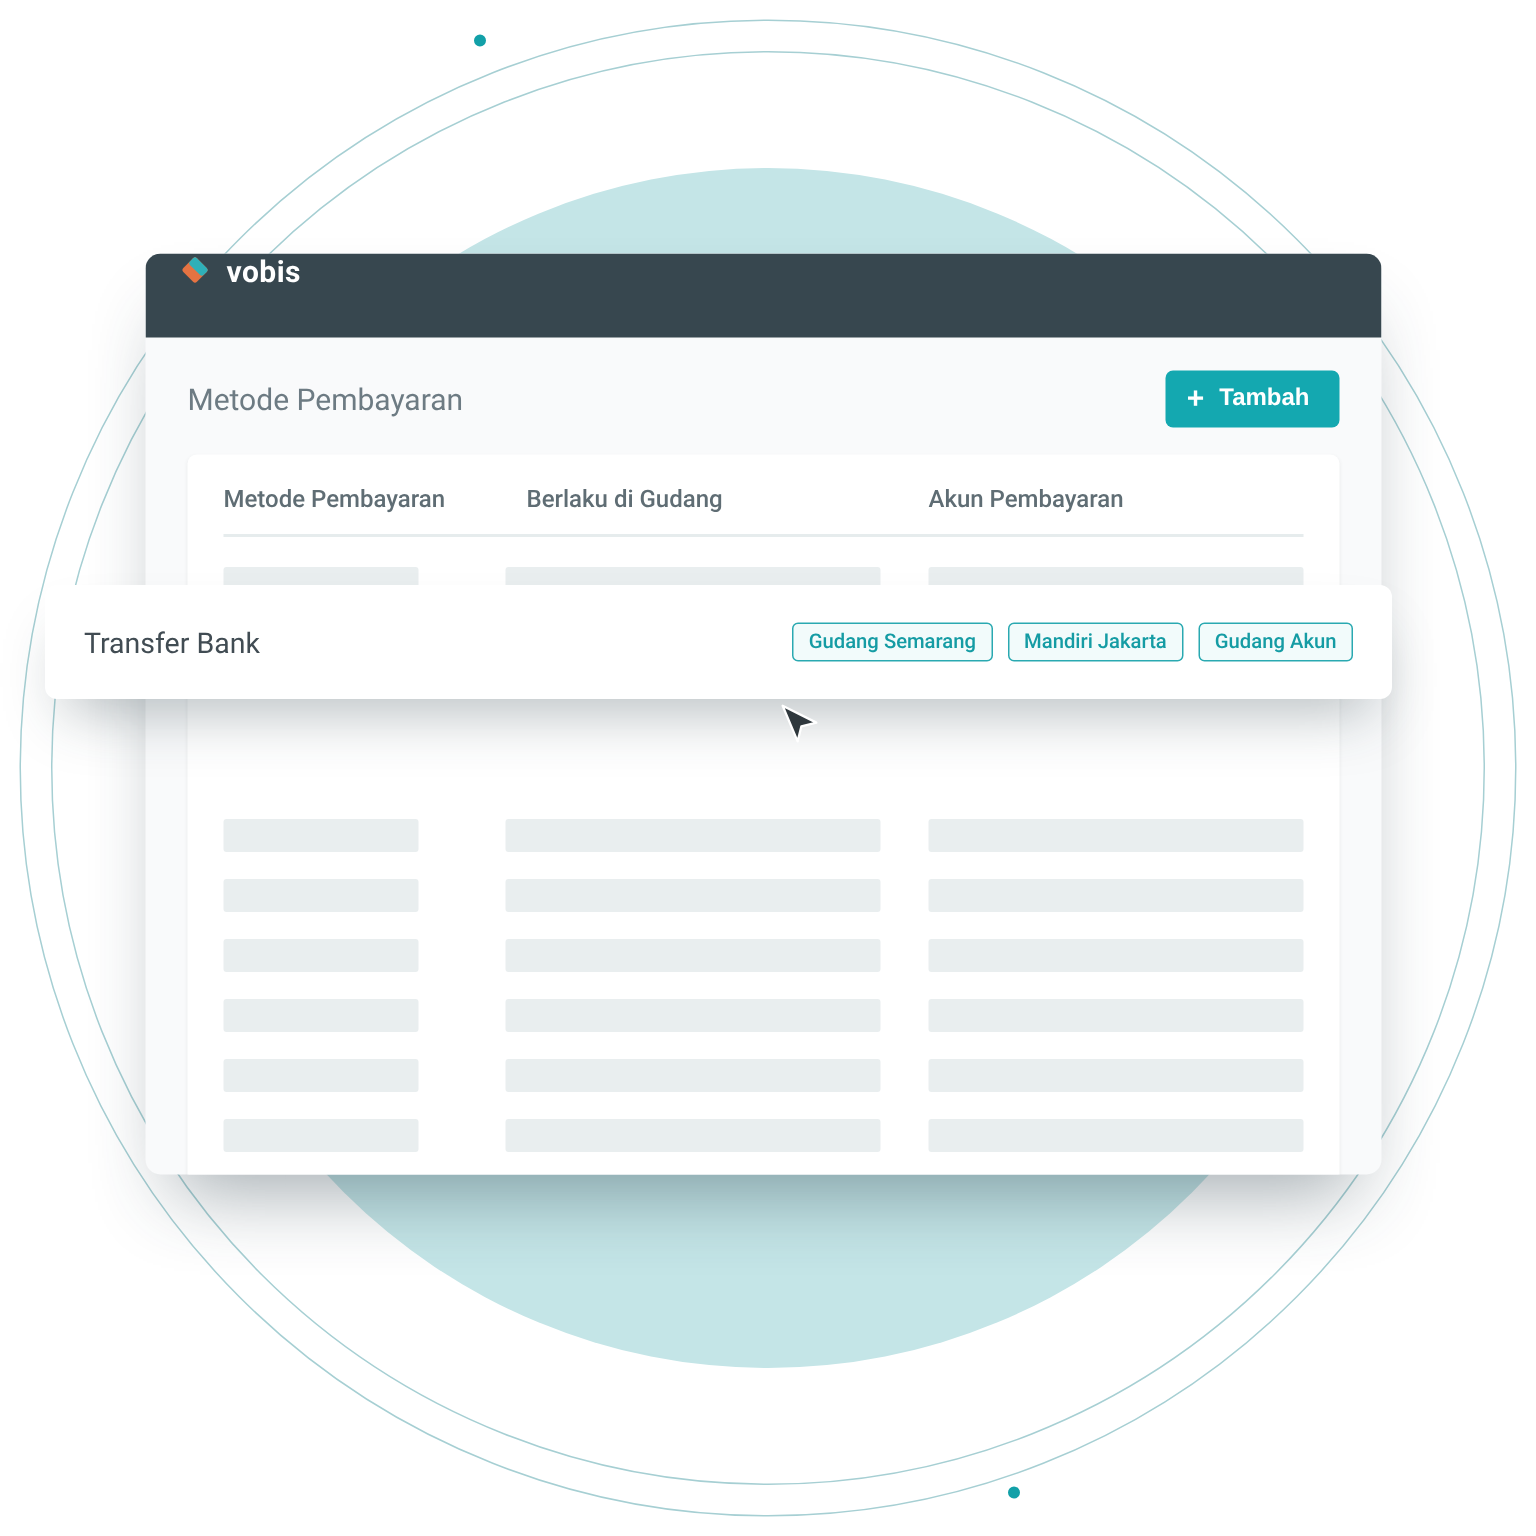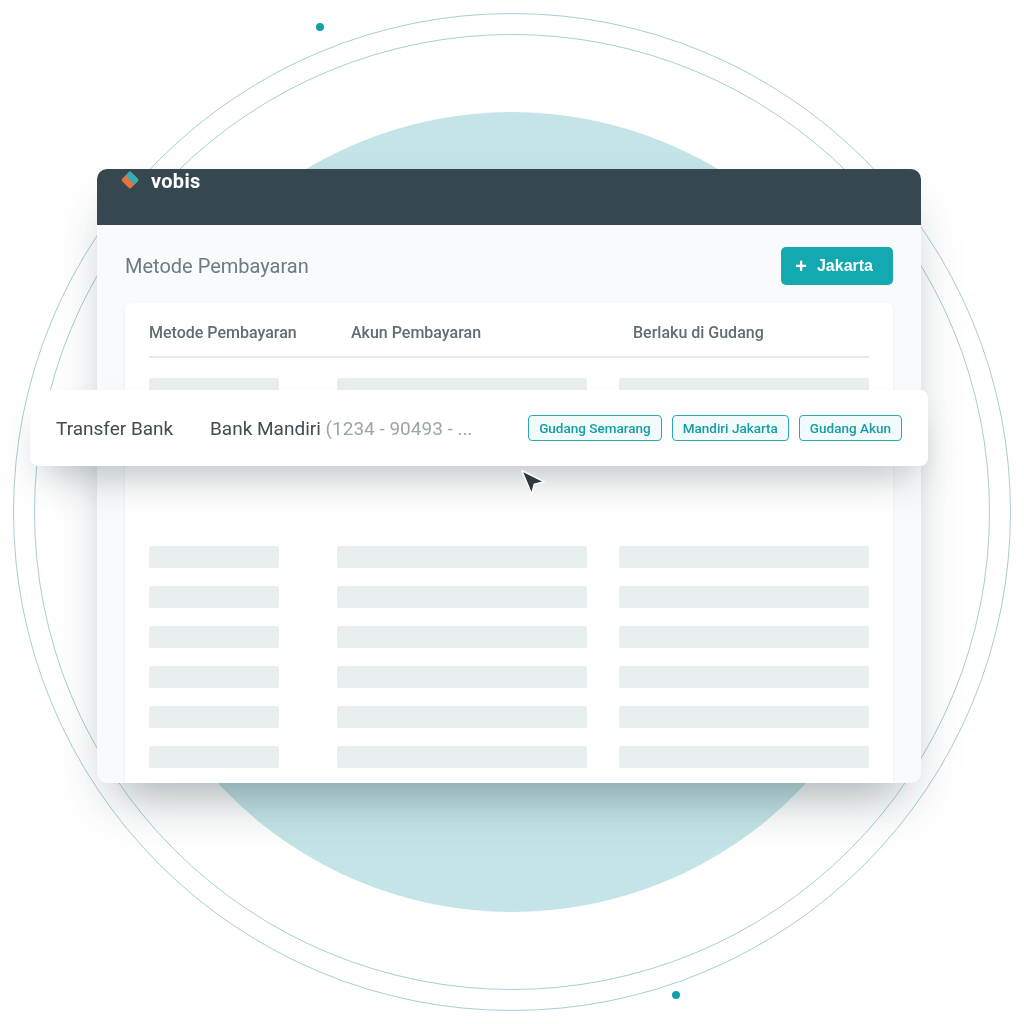--- a/index.html
+++ b/index.html
@@ -204,29 +204,29 @@
           </g>
         </svg>
       </span>
       <span class="app-name">vobis</span>
     </div>
 
     <div class="header-row">
       <div class="page-title">Metode Pembayaran</div>
       <button class="add-btn">
         <span class="plus">+</span>
-        <span>Jakarta</span>
+        <span>Tambah</span>
       </button>
     </div>
 
     <div class="card">
       <div class="cols">
         <div class="col-h col-1">Metode Pembayaran</div>
+        <div class="col-h col-3">Berlaku di Gudang</div>
         <div class="col-h col-2">Akun Pembayaran</div>
-        <div class="col-h col-3">Berlaku di Gudang</div>
       </div>
 
       <div class="ghost-rows">
         <div class="ghost-row">
           <span class="spacer1">
               <span class="bar c1"></span>
             </span>
           <span class="spacer2">
               <span class="bar c2"></span>
             </span>
@@ -302,24 +302,20 @@
           <span class="spacer3">
               <span class="bar c3"></span>
             </span>
         </div>
       </div>
     </div>
   </div>
 
   <div class="highlight-row">
     <div class="hl-method">Transfer Bank</div>
-    <div class="hl-account">
-      <span>Bank Mandiri</span>
-      <span class="muted">(1234 - 90493 - ...</span>
-    </div>
     <div class="chips">
       <span class="chip">Gudang Semarang</span>
       <span class="chip">Mandiri Jakarta</span>
       <span class="chip">Gudang Akun</span>
     </div>
   </div>
 
   <span class="cursor">
     <svg viewBox="0 0 24 24" width="30" height="30">
       <path d="M3 2 L21 11 L13 13 L11 21 Z" fill="#2f383d" stroke="#ffffff" stroke-width="1.2" stroke-linejoin="round"></path>

